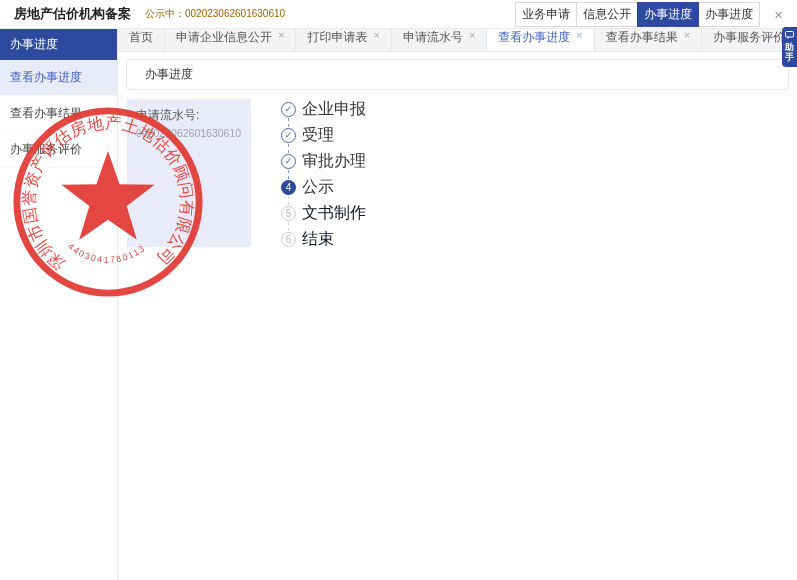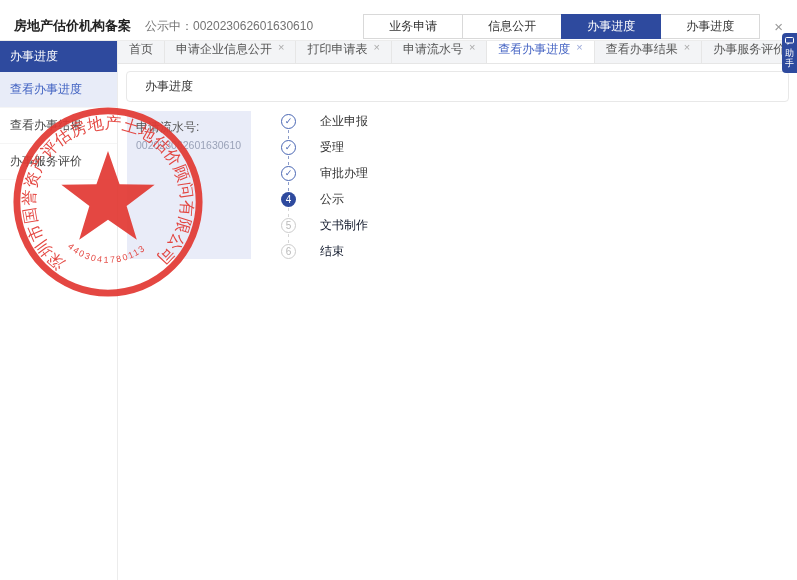--- a/index.html
+++ b/index.html
@@ -1,26 +1,26 @@
 <!DOCTYPE html>
 <html><head>
 <meta charset="utf-8">
 <style>
   * { margin:0; padding:0; box-sizing:border-box; }
   html,body { width:797px; height:580px; background:#fff; overflow:hidden;
               font-family:"Liberation Sans","DejaVu Sans",sans-serif; position:relative; }
 
   
   .page-header { height:29px; border-bottom:1px solid #ececec; display:flex;
-                 align-items:center; padding:0 10px 0 14px; background:#fff;margin-top:12px; }
+                 align-items:center; padding:0 10px 0 14px; background:#fff; }
   .app-title { font-size:13px; font-weight:bold; color:#222; }
-  .app-status { font-size:12px; color:#737373; margin-left:14px; }
+  .app-status { font-size:10px; color:#a16207; margin-left:14px; }
   .hbtns { margin-left:auto; display:flex; }
   .hbtn { font-size:12px; color:#333; background:#fff; border:1px solid #d9d9d9;
-          padding:3px 25px; margin-left:-1px; cursor:pointer; white-space:nowrap; }
+          padding:3px 6px; margin-left:-1px; cursor:pointer; white-space:nowrap; }
   .hbtn.active { background:#2e4a9e; color:#fff; border-color:#2e4a9e; position:relative; z-index:1; }
   .hclose { margin-left:14px; margin-right:4px; color:#999; font-size:15px; cursor:pointer; line-height:1; }
 
   
   .layout { display:flex; height:551px; }
   .sidebar { width:118px; flex-shrink:0; border-right:1px solid #ececec; }
   .side-title { background:#2e4a9e; color:#fff; font-size:12px; padding:7px 10px; }
   .side-item { font-size:12px; color:#444; padding:9px 10px; border-bottom:1px solid #f5f5f5; cursor:pointer; }
   .side-item.active { background:#e8ecf8; color:#3d5fc0; }
 
@@ -41,33 +41,33 @@
   .serial-value { font-size:10.5px; color:#9aa2b8; margin-top:3px; }
 
   
   .steps { margin-left:30px; padding-top:3px; }
   .step-row { display:flex; align-items:center; height:15px; }
   .step-circle { width:15px; height:15px; border-radius:50%; flex-shrink:0;
                  display:flex; align-items:center; justify-content:center; font-size:9px; line-height:1; }
   .done .step-circle { border:1px solid #4a67b4; color:#4a67b4; background:#fff; }
   .current .step-circle { background:#2e4a9e; color:#fff; border:none; font-size:10px; }
   .pending .step-circle { border:1px solid #cccccc; color:#b9b9b9; font-size:10px; }
-  .step-label { margin-left:24px; font-size:12px; color:#333; }
+  .step-label { margin-left:6px; font-size:16px; color:#333; }
   .pending .step-label { color:#0f172a; }
   .connector { width:0; height:9px; border-left:1px dashed #8c9cc9; margin:1px 0 1px 7px; }
   .connector.gray { border-left-color:#d6d6d6; }
 
   
   .stamp { position:absolute; left:10px; top:102px; width:196px; height:200px;
            z-index:30; pointer-events:none; opacity:.93; }
 
   
-  .assistant { position:absolute; right:0; top:33px; width:15px; background:#2e4a9e;
+  .assistant { position:absolute; right:0; top:27px; width:15px; background:#2e4a9e;
                border-radius:4px 0 0 4px; padding:4px 1px 5px 1px; color:#fff; z-index:40;
-               display:flex; flex-direction:column; align-items:center; gap:2px; cursor:pointer; }
+               display:flex; flex-direction:column; align-items:center; gap:2px; cursor:pointer;font-weight:bold; }
   .assist-label { font-size:9px; line-height:10px; width:10px; text-align:center; word-break:break-all; }
 </style>
 </head>
 <body>
 
 <div class="page-header">
   <span class="app-title">房地产估价机构备案</span>
   <span class="app-status">
     <span>公示中：</span><span>002023062601630610</span>
   </span>

